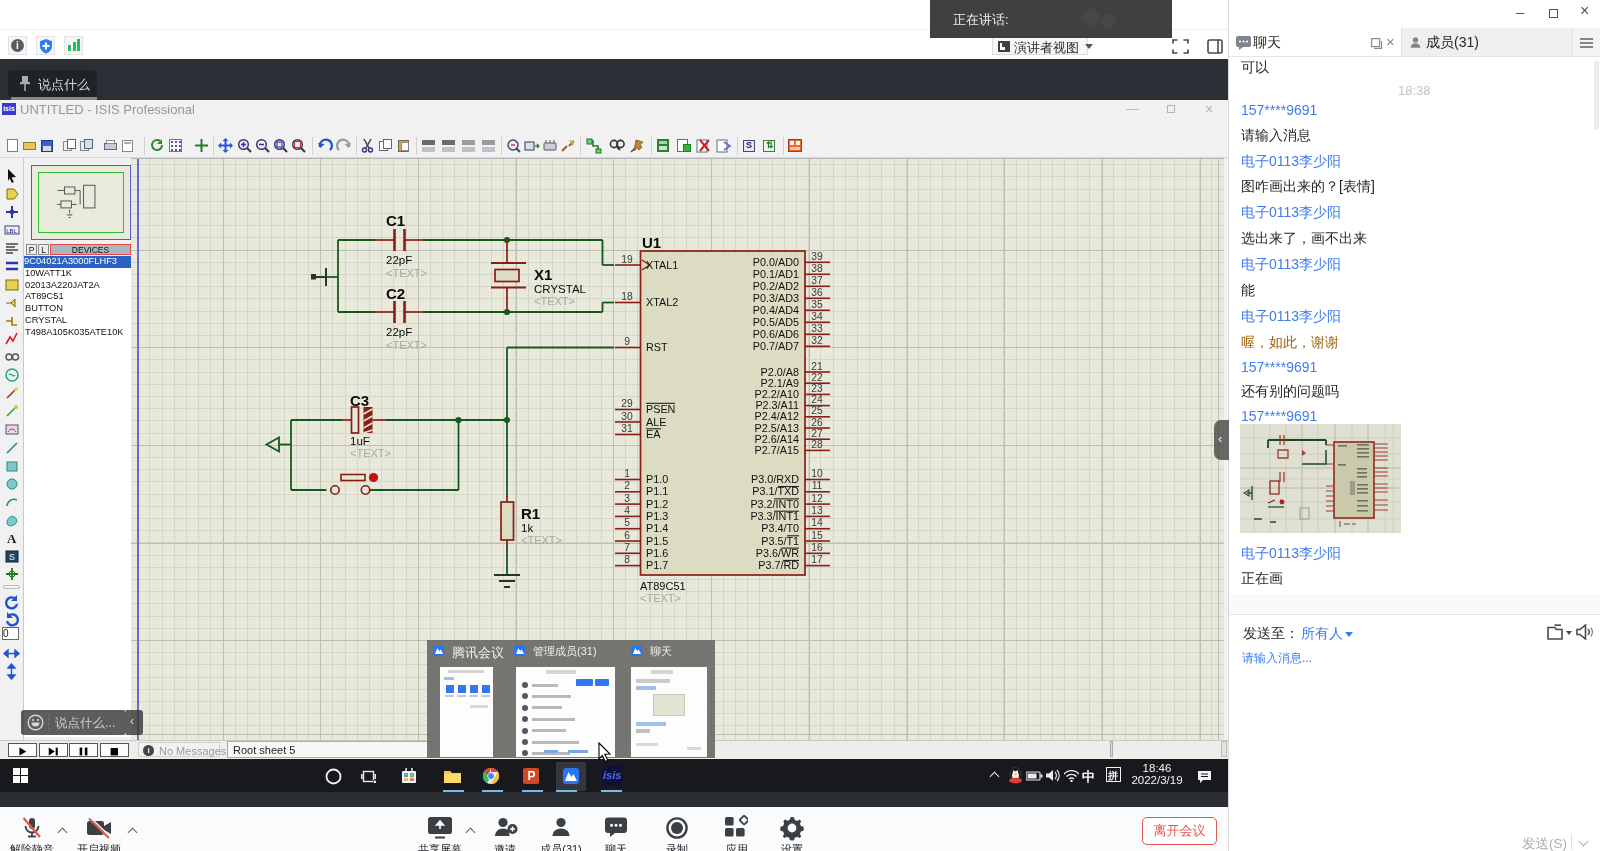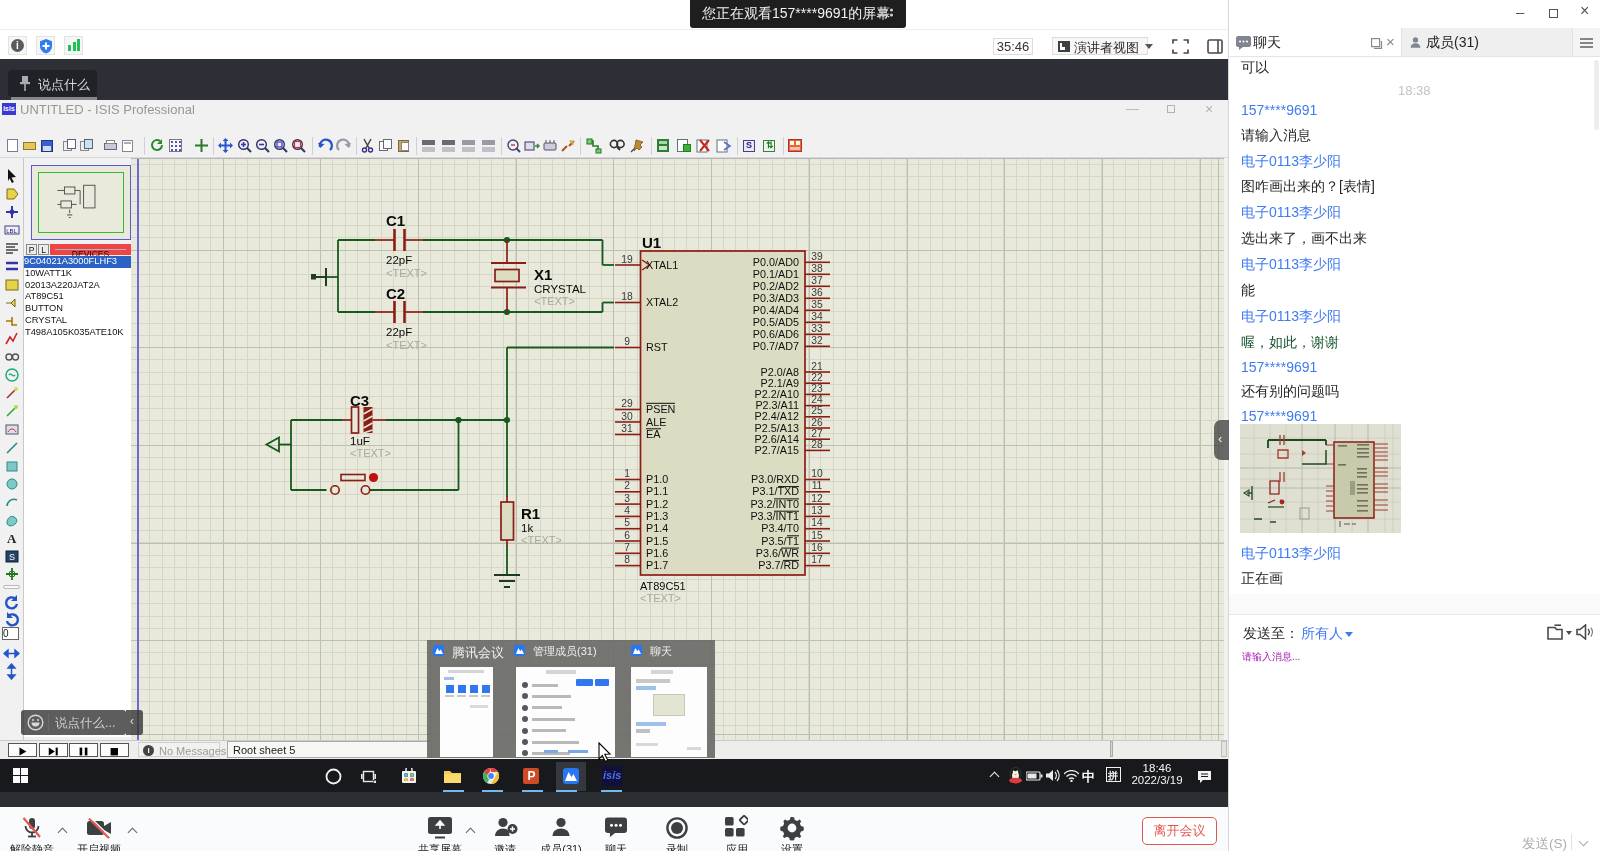--- a/index.html
+++ b/index.html
@@ -25,21 +25,21 @@
         <rect x="3.5" y="7" width="7" height="2" fill="#fff"></rect>
       </svg>
     </div>
 <div class="abs" style="left:64px;top:36px;width:19px;height:19px;background:#f6f6f6;border:1px solid #e3e3e3">
  <div class="abs" style="left:3px;bottom:3px;width:3px;height:6px;background:#1fc05c"></div>
  <div class="abs" style="left:7.5px;bottom:3px;width:3px;height:9px;background:#1fc05c"></div>
  <div class="abs" style="left:12px;bottom:3px;width:3px;height:12px;background:#1fc05c"></div>
     </div>
 
 <div class="abs tx" style="left:993px;top:38px;width:40px;height:17px;border:1px solid #dcdcdc;background:#fdfdfd;color:#333;font-size:13px;text-align:center;line-height:16px">35:46</div>
-<div class="abs" style="left:1052px;top:37px;width:96px;height:18px;border:1px solid #dcdcdc;background:#f7f7f7">
+<div class="abs" style="left:992px;top:37px;width:96px;height:18px;border:1px solid #dcdcdc;background:#f7f7f7">
  <div class="abs" style="left:5px;top:2.5px;width:12px;height:11px;background:#3d4043"></div>
  <div class="abs" style="left:7px;top:4.5px;width:5px;height:7px;background:#fff"></div>
  <div class="abs" style="left:9px;top:4.5px;width:8px;height:4px;background:#3d4043"></div>
  <span class="abs tx" style="left:21px;top:1px;font-size:13px;color:#2b2b2b">演讲者视图</span>
  <span class="abs" style="left:92px;top:6px;width:0;height:0;border-left:4px solid transparent;border-right:4px solid transparent;border-top:5px solid #555"></span>
     </div>
 <svg class="abs" style="left:1172px;top:39px" width="17" height="15" viewBox="0 0 17 15" fill="none" stroke="#4a4a4a" stroke-width="1.7">
  <path d="M1 4.5 V1 H5.5 M11.5 1 H16 V4.5 M16 10.5 V14 H11.5 M5.5 14 H1 V10.5"></path>
     </svg>
 <svg class="abs" style="left:1207px;top:39px" width="16" height="15" viewBox="0 0 16 15" fill="none" stroke="#4a4a4a" stroke-width="1.6">
@@ -355,21 +355,21 @@
           <path d="M14 12h8M34 12h6M14 28h4M30 28h6M40 12v16"></path>
           <path d="M28 38v-4"></path>
         </g>
         <g stroke="#333">
           <path d="M25 40h6M27 43h2" stroke-width="1"></path>
         </g>
       </svg>
     </div>
     <div class="abs" style="left:26px;top:244px;width:11px;height:11px;background:#ececec;border:1px solid #8a8a8a;font-size:8.5px;text-align:center;line-height:10px;color:#111">P</div>
     <div class="abs" style="left:38px;top:244px;width:11px;height:11px;background:#ececec;border:1px solid #8a8a8a;font-size:8.5px;text-align:center;line-height:10px;color:#111">L</div>
-    <div class="abs" style="left:50px;top:244px;width:81px;height:11px;background:#a9b7c1;border:5px solid #ef4444;font-size:8.5px;text-align:center;line-height:10px;color:#101010">DEVICES</div>
+    <div class="abs" style="left:50px;top:244px;width:81px;height:11px;background:#a9b7c1;border:1px solid #ef4444;font-size:8.5px;text-align:center;line-height:10px;color:#101010">DEVICES</div>
     <div class="abs" style="left:24px;top:256px;width:107px;height:481px;background:#fff"></div>
     <div class="abs tx" style="left:24px;top:256px;width:107px;height:11.5px;background:#2a62c5;color:#fff;font-size:9.3px;line-height:11px">9C04021A3000FLHF3</div>
     <div class="abs tx" style="left:25px;top:267.8px;height:11.5px;color:#111;font-size:9.3px;line-height:11px">10WATT1K</div>
     <div class="abs tx" style="left:25px;top:279.6px;height:11.5px;color:#111;font-size:9.3px;line-height:11px">02013A220JAT2A</div>
     <div class="abs tx" style="left:25px;top:291.40000000000003px;height:11.5px;color:#111;font-size:9.3px;line-height:11px">AT89C51</div>
     <div class="abs tx" style="left:25px;top:303.20000000000005px;height:11.5px;color:#111;font-size:9.3px;line-height:11px">BUTTON</div>
     <div class="abs tx" style="left:25px;top:315.00000000000006px;height:11.5px;color:#111;font-size:9.3px;line-height:11px">CRYSTAL</div>
     <div class="abs tx" style="left:25px;top:326.80000000000007px;height:11.5px;color:#111;font-size:9.3px;line-height:11px">T498A105K035ATE10K</div>
     <div class="abs" id="canvas" style="left:131px;top:158px;width:1093px;height:582px;background:#e8e9da;border-top:1px solid #b5b5b5">
       <div class="abs" style="left:0;top:0;width:1093px;height:582px;background-image:repeating-linear-gradient(to right,#bcc0b0 0,#bcc0b0 1px,transparent 1px,transparent 97.7px),repeating-linear-gradient(to bottom,#bcc0b0 0,#bcc0b0 1px,transparent 1px,transparent 97.7px),repeating-linear-gradient(to right,#d4d7c7 0,#d4d7c7 1px,transparent 1px,transparent 12.2px),repeating-linear-gradient(to bottom,#d4d7c7 0,#d4d7c7 1px,transparent 1px,transparent 12.2px);background-position:-6px -7px,-6px -7px,-6px -7px,-6px -7px"></div>
@@ -782,29 +782,27 @@
         <rect x="13" y="13" width="8.6" height="8.6" rx="1.6" fill="#3c4043"></rect>
         <rect x="17.8" y="1.8" width="6.6" height="6.6" rx="1.2" fill="none" stroke="#3c4043" stroke-width="1.8" transform="rotate(45 21.1 5.1)"></rect>
       </svg></div>
     <div class="abs tx" style="left:697px;top:841.5px;width:80px;text-align:center;font-size:11px;color:#202124">应用</div>
     <div class="abs" style="left:779.0px;top:815px"><svg width="26" height="26" viewBox="0 0 26 26">
         <path d="M13 2l2 .3.8 2.6 2.4 1 2.4-1.3 1.6 1.6-1.3 2.4 1 2.4 2.6.8.3 2-.3 2-2.6.8-1 2.4 1.3 2.4-1.6 1.6-2.4-1.3-2.4 1-.8 2.6-2 .3-2-.3-.8-2.6-2.4-1-2.4 1.3-1.6-1.6 1.3-2.4-1-2.4-2.6-.8-.3-2 .3-2 2.6-.8 1-2.4L4.4 6 6 4.4l2.4 1.3 2.4-1 .8-2.6z" fill="#3c4043"></path>
         <circle cx="13" cy="13" r="4.4" fill="#fafbfc"></circle>
       </svg></div>
     <div class="abs tx" style="left:752px;top:841.5px;width:80px;text-align:center;font-size:11px;color:#202124">设置</div>
     <div class="abs tx" style="left:1142px;top:817px;width:75px;height:28px;border:1px solid #e2574d;border-radius:5px;color:#e2574d;font-size:13px;text-align:center;line-height:26px;background:#fff">离开会议</div>
-<div class="abs" style="left:690px;top:0;width:216px;height:28px;background:#1e1e1e;border-radius:0 0 3px 3px">
-      <span class="abs tx" style="left:12px;top:5px;font-size:14px;color:#f2f2f2">您正在观看157****9691的屏幕</span>
-      <svg class="abs" style="left:188px;top:8px" width="16" height="12" viewBox="0 0 16 12">
-        <g stroke="#c9c9c9" stroke-width="1.6">
-          <line x1="0" y1="2" x2="10" y2="2"></line>
-          <line x1="0" y1="7" x2="10" y2="7"></line>
+    <div class="abs" style="left:930px;top:0;width:242px;height:38px;background:rgba(56,56,56,.96)">
+      <span class="abs tx" style="left:23px;top:11px;font-size:13px;color:#ededed">正在讲话:</span>
+      <svg class="abs" style="left:145px;top:4px" width="60" height="32" viewBox="0 0 60 32">
+        <g fill="#474747">
+          <rect x="8" y="6" width="16" height="16" rx="4" transform="rotate(45 16 14)"></rect>
+          <rect x="26" y="10" width="14" height="14" rx="4" transform="rotate(45 33 17)"></rect>
         </g>
-        <circle cx="13.5" cy="2" r="1.6" fill="#c9c9c9"></circle>
-        <circle cx="13.5" cy="7" r="1.6" fill="#c9c9c9"></circle>
       </svg>
     </div>
     <div class="abs" style="left:21px;top:710px;width:105px;height:25px;background:rgba(52,52,52,.8);border-radius:3px">
       <svg class="abs" style="left:6px;top:4px" width="17" height="17" viewBox="0 0 17 17">
         <circle cx="8.5" cy="8.5" r="7.3" fill="none" stroke="#d8d8d8" stroke-width="1.4"></circle>
         <path d="M4.5 8.5a4 4 0 0 0 8 0z" fill="#d8d8d8"></path>
         <circle cx="6" cy="6" r="1" fill="#d8d8d8"></circle>
         <circle cx="11" cy="6" r="1" fill="#d8d8d8"></circle>
       </svg>
       <div class="abs" style="left:27px;top:4px;width:1px;height:17px;background:#6a6a6a"></div>
@@ -916,21 +914,21 @@
     <span class="abs tx" style="left:1241px;top:59px;font-size:14px;color:#262626">可以</span>
     <span class="abs tx" style="left:1241px;top:102px;font-size:14px;color:#3f7bf0">157****9691</span>
     <span class="abs tx" style="left:1241px;top:127px;font-size:14px;color:#262626">请输入消息</span>
     <span class="abs tx" style="left:1241px;top:152.5px;font-size:14px;color:#3f7bf0">电子0113李少阳</span>
     <span class="abs tx" style="left:1241px;top:178px;font-size:14px;color:#262626">图咋画出来的？[表情]</span>
     <span class="abs tx" style="left:1241px;top:204px;font-size:14px;color:#3f7bf0">电子0113李少阳</span>
     <span class="abs tx" style="left:1241px;top:230px;font-size:14px;color:#262626">选出来了，画不出来</span>
     <span class="abs tx" style="left:1241px;top:256px;font-size:14px;color:#3f7bf0">电子0113李少阳</span>
     <span class="abs tx" style="left:1241px;top:282px;font-size:14px;color:#262626">能</span>
     <span class="abs tx" style="left:1241px;top:308px;font-size:14px;color:#3f7bf0">电子0113李少阳</span>
-    <span class="abs tx" style="left:1241px;top:334px;font-size:14px;color:#14532d">喔，如此，谢谢</span>
+    <span class="abs tx" style="left:1241px;top:334px;font-size:14px;color:#a16207">喔，如此，谢谢</span>
     <span class="abs tx" style="left:1241px;top:358.5px;font-size:14px;color:#3f7bf0">157****9691</span>
     <span class="abs tx" style="left:1241px;top:383px;font-size:14px;color:#262626">还有别的问题吗</span>
     <span class="abs tx" style="left:1241px;top:407.5px;font-size:14px;color:#3f7bf0">157****9691</span>
     <span class="abs tx" style="left:1241px;top:545px;font-size:14px;color:#3f7bf0">电子0113李少阳</span>
     <span class="abs tx" style="left:1241px;top:570px;font-size:14px;color:#262626">正在画</span>
     <span class="abs tx" style="left:1398px;top:83px;font-size:13px;color:#c2c2c2">18:38</span>
     <svg class="abs" style="left:1240px;top:424px" width="161" height="109" viewBox="0 0 161 109">
 <rect width="161" height="109" fill="#dfe0d1"></rect>
 <g stroke="#ccd0c0" stroke-width="1">
 <path d="M14 0V109M30 0V109M46 0V109M78 0V109M112 0V109M145 0V109M153 0V109"></path>
@@ -989,20 +987,20 @@
     <svg class="abs" style="left:1547px;top:624px" width="20" height="16" viewBox="0 0 20 16" fill="none" stroke="#4a4a4a" stroke-width="1.6">
       <path d="M1 15V3.5h7l1.5 2H15V15z"></path>
       <line x1="7.5" y1="1.2" x2="14" y2="1.2"></line>
     </svg>
     <span class="abs" style="left:1566px;top:631px;width:0;height:0;border-left:3.5px solid transparent;border-right:3.5px solid transparent;border-top:4.5px solid #4a4a4a"></span>
     <svg class="abs" style="left:1576px;top:624px" width="18" height="16" viewBox="0 0 18 16" fill="none" stroke="#4a4a4a">
       <path d="M1 5.5h3L9.5 1v14L4 10.5H1z" stroke-width="1.6"></path>
       <path d="M12 5a4.5 4.5 0 0 1 0 6" stroke-width="1.4"></path>
       <path d="M14.8 3.6a7.5 7.5 0 0 1 0 9" stroke-width="1.2" opacity=".7"></path>
     </svg>
-    <span class="abs tx" style="left:1242px;top:650px;font-size:10px;color:#a21caf">请输入消息...</span>
+    <span class="abs tx" style="left:1242px;top:650px;font-size:12px;color:#3b82f6">请输入消息...</span>
     <span class="abs tx" style="left:1522px;top:835px;font-size:13.5px;color:#adadad">发送(S)</span>
     <div class="abs" style="left:1571px;top:834px;width:1px;height:16px;background:#e0e0e0"></div>
     <span class="chd" style="left:1580px;top:838px"></span>
     <div class="abs" style="left:1594px;top:60px;width:5px;height:70px;background:#ededed;border-radius:3px"></div>
     <div class="abs" style="left:1214px;top:420px;width:15px;height:40px;background:rgba(70,70,70,.8);border-radius:7px 0 0 7px">
       <span class="abs" style="left:4px;top:11px;color:#eee;font-size:13px">‹</span>
     </div>
 </div>
 </body></html>

